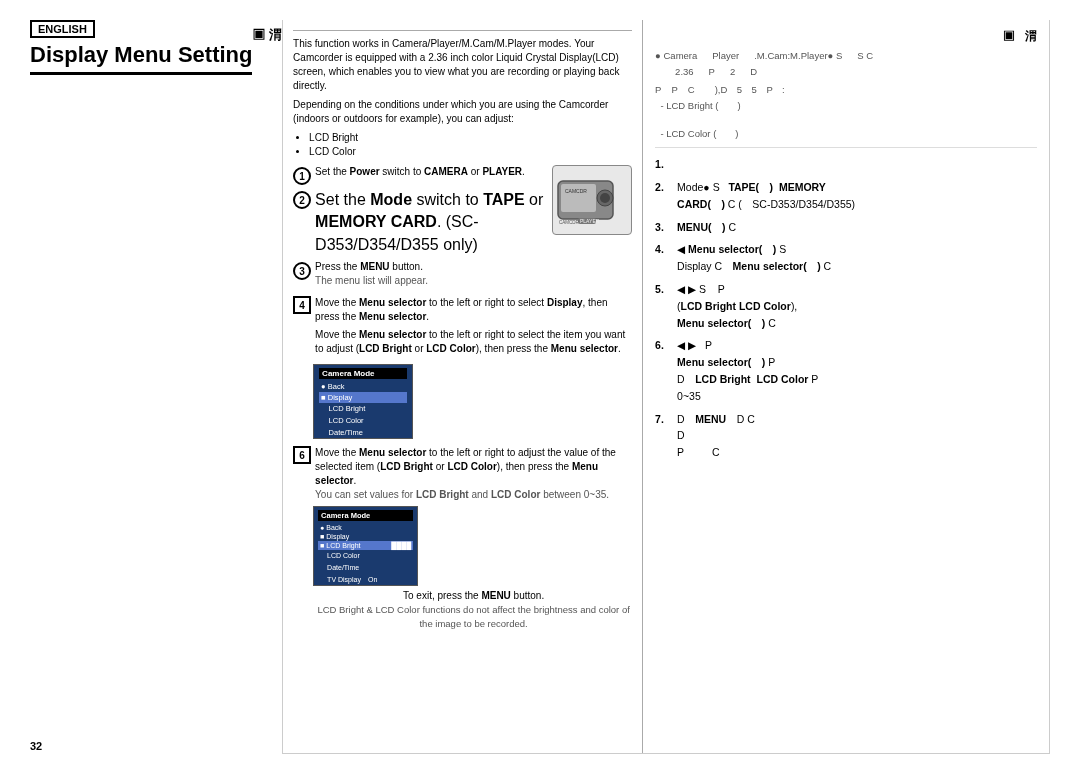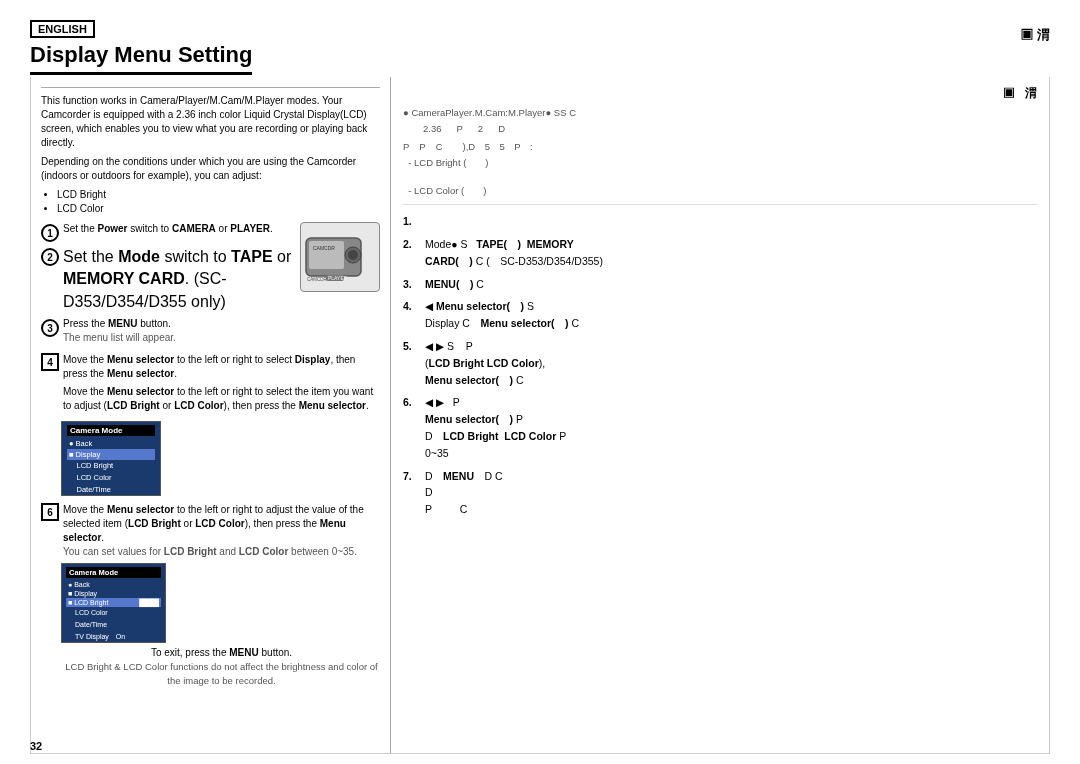--- a/index.html
+++ b/index.html
@@ -9,21 +9,21 @@
       background: #fff;
       font-family: Arial, sans-serif;
       font-size: 11px;
       color: #000;
       overflow: hidden;
     }
     .page {
       width: 1080px;
       height: 764px;
       display: flex;
-      flex-direction: column;
+      flex-direction: row;
       padding: 20px 30px 10px 30px;
     }
     .english-badge {
       display: inline-block;
       border: 2px solid #000;
       padding: 1px 6px;
       font-weight: bold;
       font-size: 11px;
       margin-bottom: 4px;
     }
@@ -280,21 +280,21 @@
           <span style="color:#555; font-size:9.5px;">LCD Bright &amp; LCD Color functions do not affect the brightness and color of the image to be recorded.</span>
         </div>
       </div>
     </div>
 
     <div class="right-panel">
 
       <div style="text-align:right; font-size:12px; font-weight:bold; margin-bottom:4px;">▣ &nbsp; 渭</div>
 
       <div style="font-size:9.5px; color:#555; line-height:1.5; margin-bottom:8px; border-bottom:1px solid #ddd; padding-bottom:6px;">
-        <div style="display:flex; flex-wrap:wrap;">
+        <div style="display:flex; gap:15px; flex-wrap:wrap;">
           <span>● Camera</span>
           <span>Player</span>
           <span>.M.Cam:M.Player● S</span>
           <span>S C</span>
         </div>
         <div style="display:flex; gap:15px; flex-wrap:wrap; margin-top:2px;">
           <span style="margin-left:20px;">2.36</span>
           <span>P</span>
           <span>2</span>
           <span>D</span>

